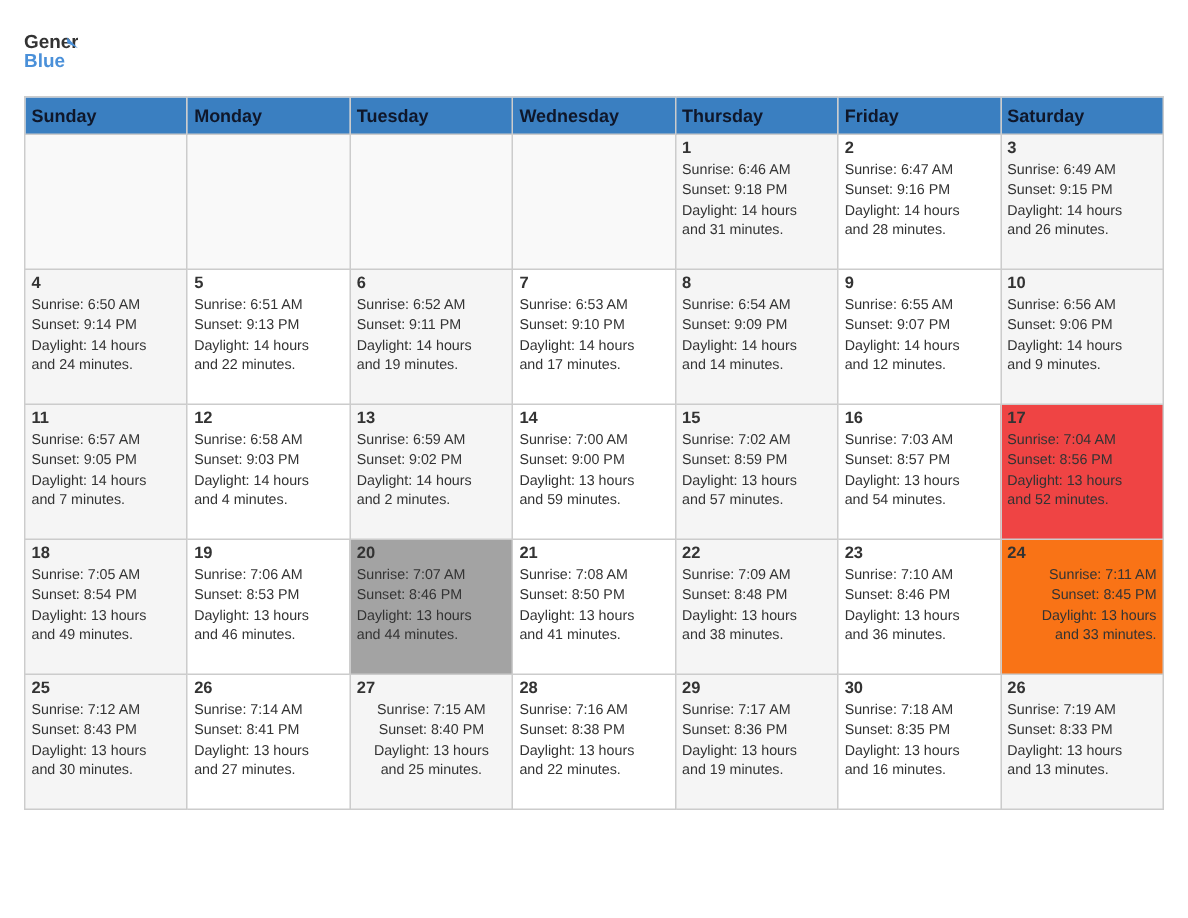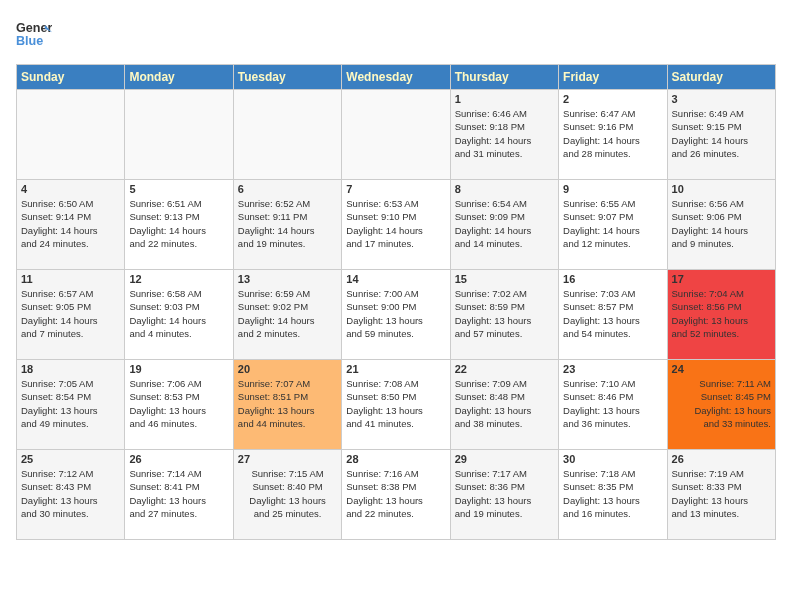--- a/index.html
+++ b/index.html
@@ -37,21 +37,21 @@
       font-size: 14px;
       color: #555;
     }
     table {
       width: 100%;
       border-collapse: collapse;
       table-layout: fixed;
     }
     th {
       background-color: #3a7fc1;
-      color: #fef9c3;
+      color: #0f172a;
       font-size: 12px;
       font-weight: bold;
       padding: 5px 4px;
       text-align: left;
       border: 1px solid #ccc;
     }
     td {
       border: 1px solid #ccc;
       vertical-align: top;
       padding: 3px 4px;
@@ -253,24 +253,24 @@
 Daylight: 13 hours
 and 49 minutes.</div>
         </td>
         <td style="background: rgb(255, 255, 255);">
           <span class="day-number">19</span>
           <div class="day-info" style="white-space: pre-line;">Sunrise: 7:06 AM
 Sunset: 8:53 PM
 Daylight: 13 hours
 and 46 minutes.</div>
         </td>
-        <td style="background: #fdba74;">
+        <td style="background: #a3a3a3;">
           <span class="day-number">20</span>
           <div class="day-info" style="white-space: pre-line;">Sunrise: 7:07 AM
-Sunset: 8:51 PM
+Sunset: 8:46 PM
 Daylight: 13 hours
 and 44 minutes.</div>
         </td>
         <td style="background: rgb(255, 255, 255);">
           <span class="day-number">21</span>
           <div class="day-info" style="white-space: pre-line;">Sunrise: 7:08 AM
 Sunset: 8:50 PM
 Daylight: 13 hours
 and 41 minutes.</div>
         </td>

